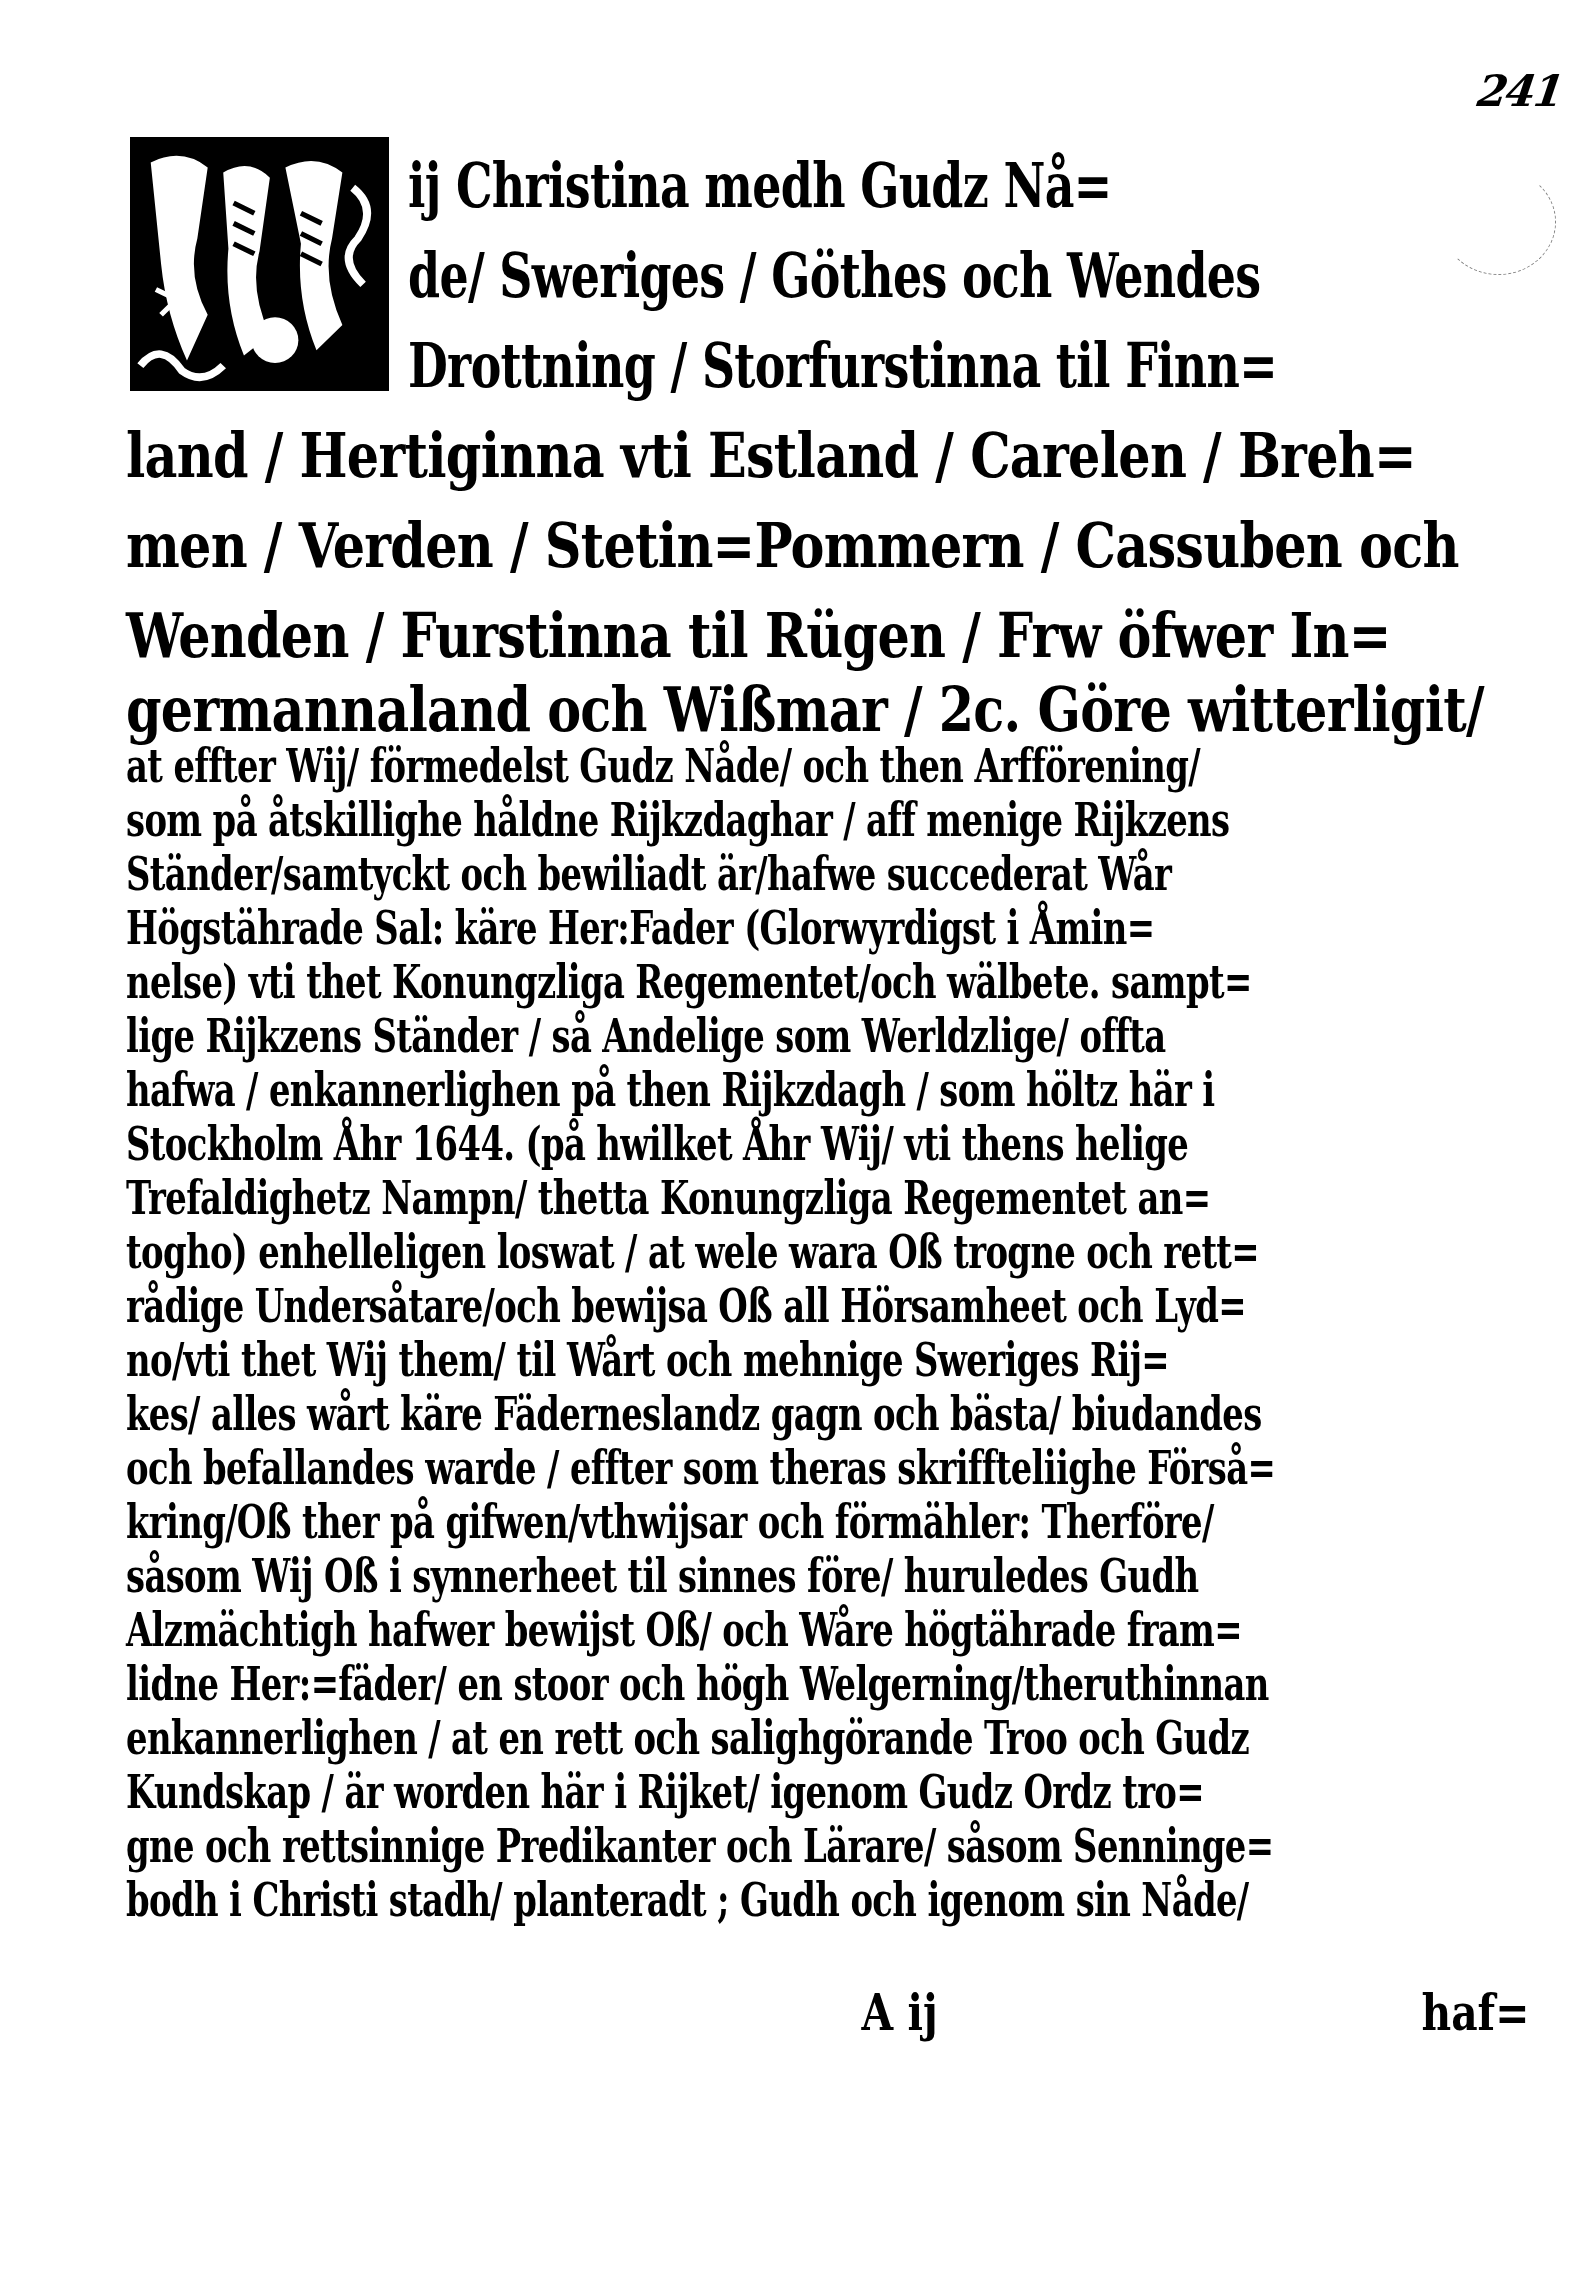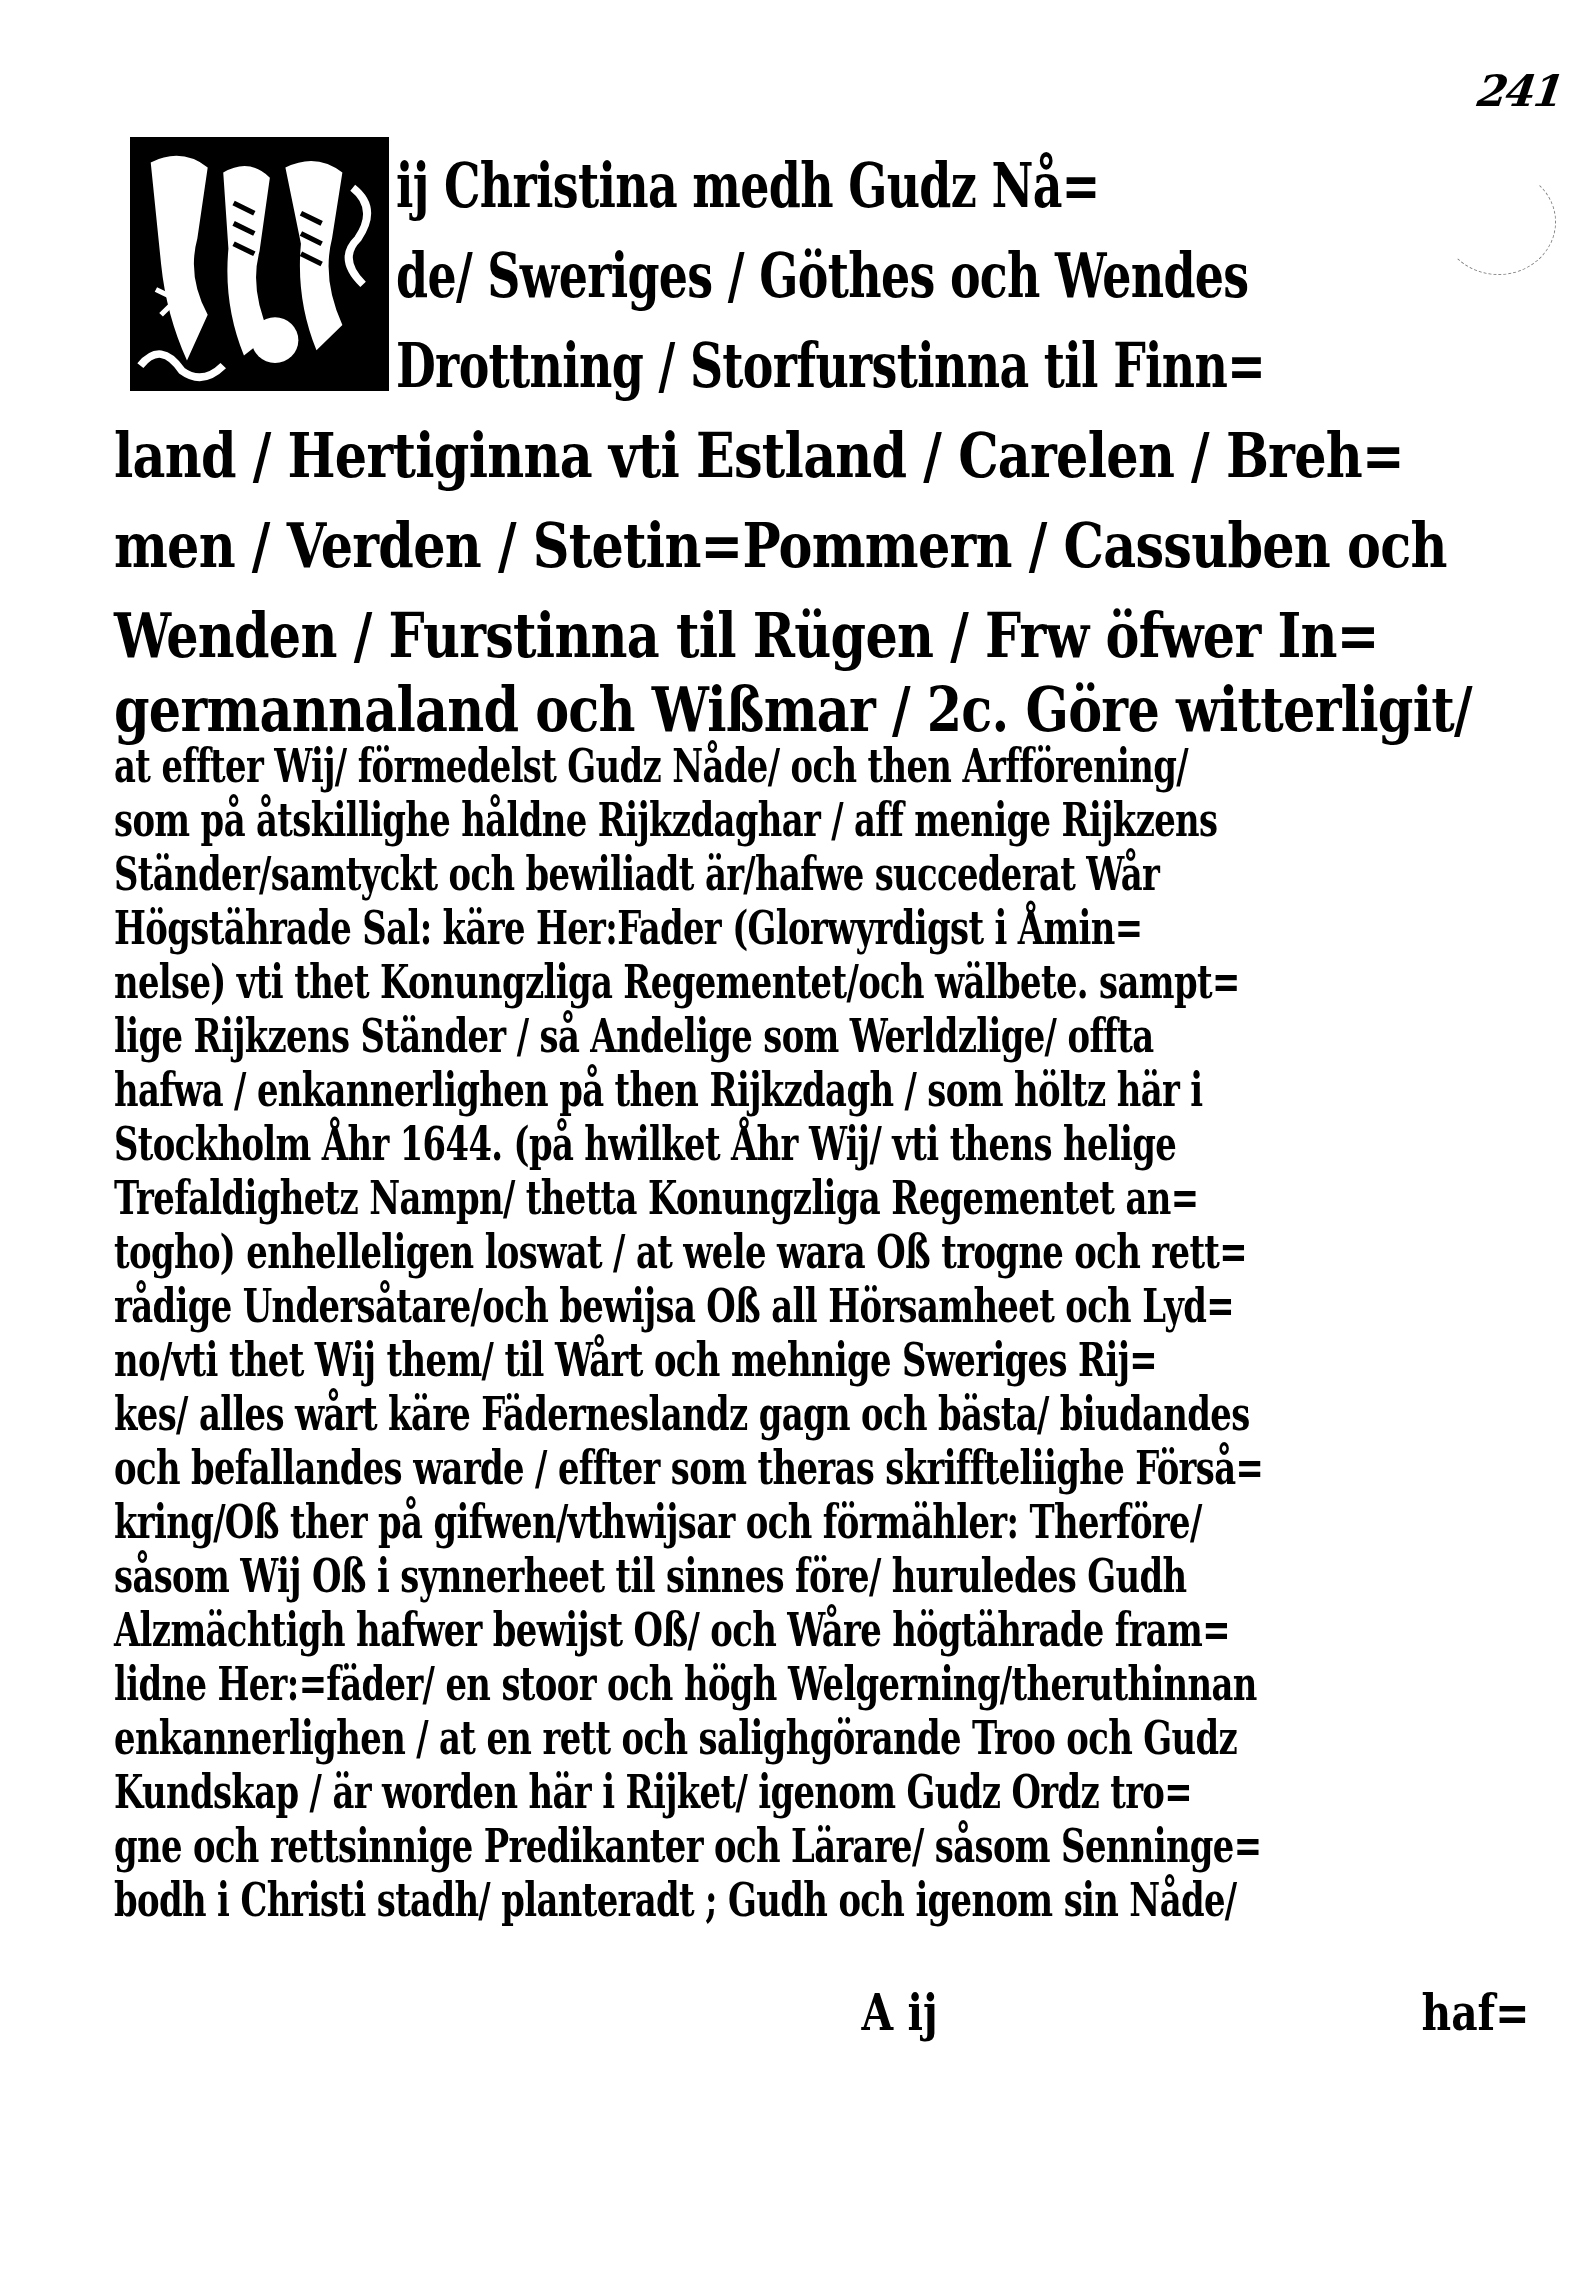--- a/index.html
+++ b/index.html
@@ -16,21 +16,21 @@
     position: absolute; top: 169px; left: 1441px; width: 113px; height: 104px;
     border: 1.9px dashed #333; border-radius: 50%; border-left-color: transparent;
     border-top-color: transparent; opacity: 0.6;
   }
   .drop-cap {
     position: absolute; left: 130px; top: 137px; width: 259px; height: 254px;
     background: #000; overflow: hidden;
   }
   .drop-cap svg { width: 100%; height: 100%; display: block; }
   .text-block {
-    position: absolute; left: 114px; top: 141px; width: 1299px;
+    position: absolute; left: 126px; top: 141px; width: 1299px;
   }
   .line {
     display: block; white-space: nowrap; overflow: visible;
     font-family: "DejaVu Serif", serif; font-weight: bold;
     transform-origin: left center;
   }
   .line.big {
     font-size: 62px; height: 90px; line-height: 90px;
     transform: scaleX(0.82); letter-spacing: -0.9px;
   }

